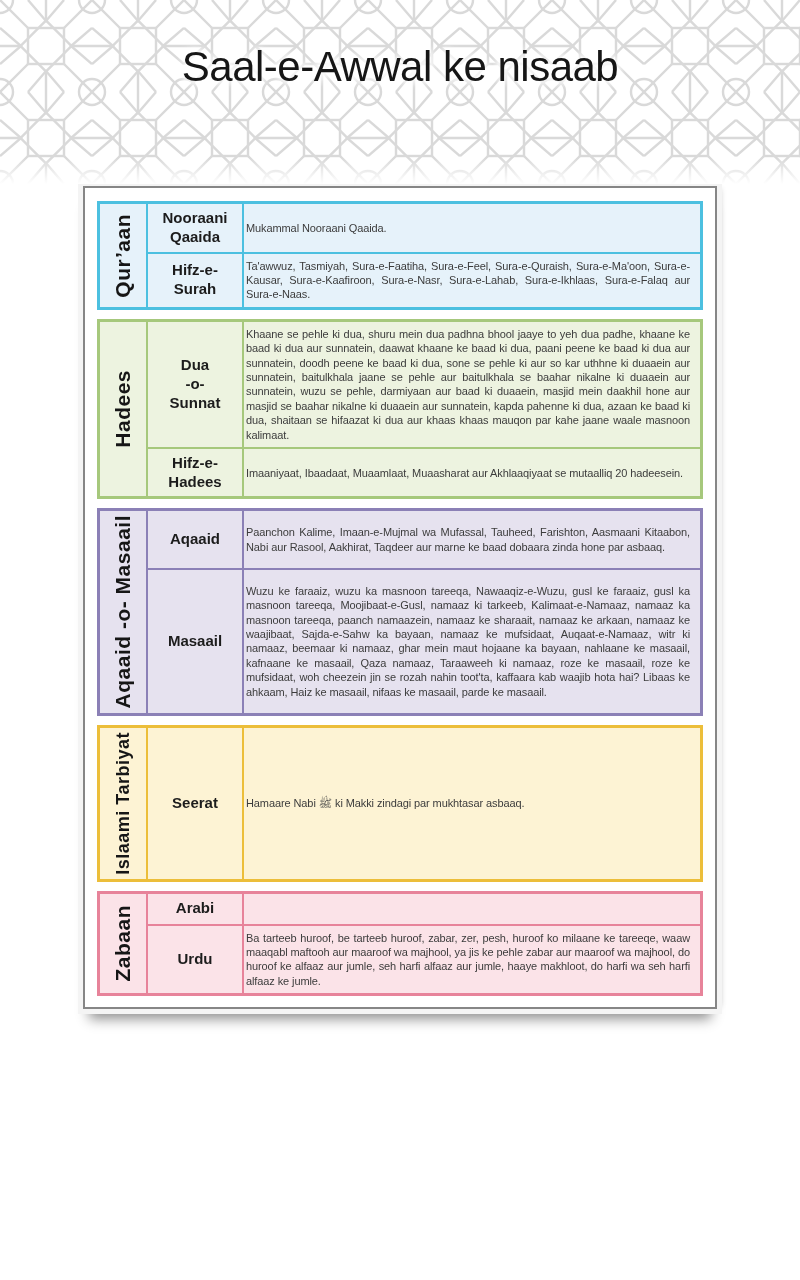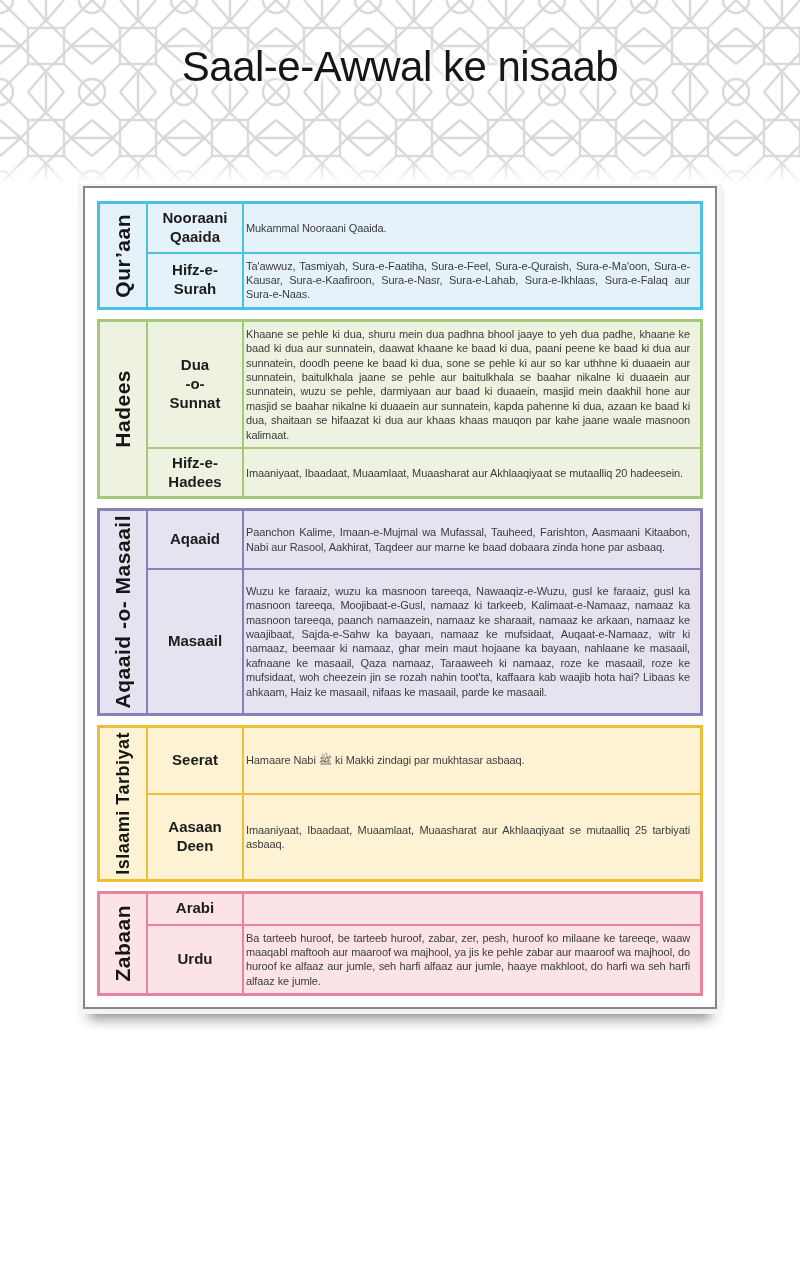--- a/index.html
+++ b/index.html
@@ -191,27 +191,20 @@
       <div class="vlabel">
         <span>Islaami Tarbiyat</span>
       </div>
       <div class="rows">
         <div class="trow">
           <div class="rlabel">Seerat</div>
           <div class="rcontent">
               <p>Hamaare Nabi ﷺ ki Makki zindagi par mukhtasar asbaaq.</p>
             </div>
         </div>
-        <div class="trow">
-          <div class="rlabel">Aasaan
-Deen</div>
-          <div class="rcontent">
-              <p>Imaaniyaat, Ibaadaat, Muaamlaat, Muaasharat aur Akhlaaqiyaat se mutaalliq 25 tarbiyati asbaaq.</p>
-            </div>
-        </div>
       </div>
     </section>
 
     <section class="qtable t-zabaan" style="--accent: #e7839a; --bg: #fbe3e8;">
       <div class="vlabel">
         <span>Zabaan</span>
       </div>
       <div class="rows">
         <div class="trow">
           <div class="rlabel">Arabi</div>

